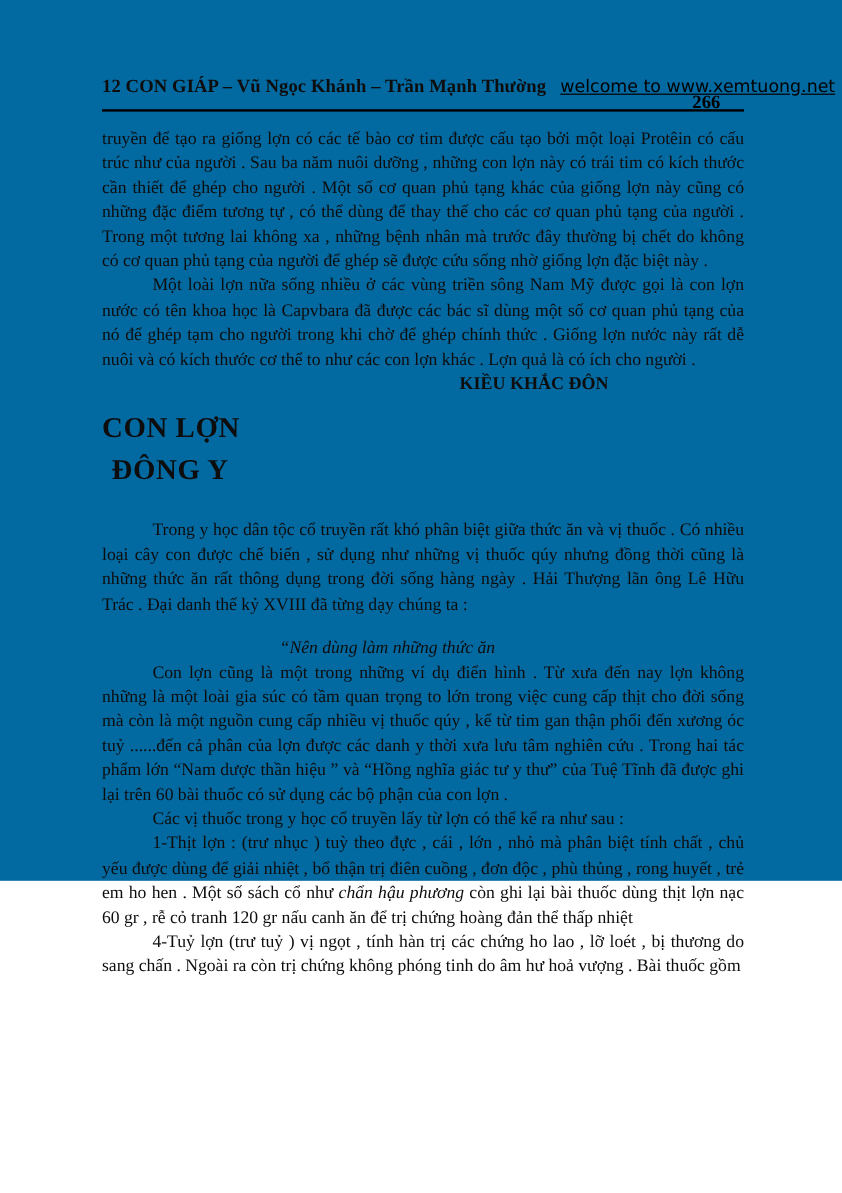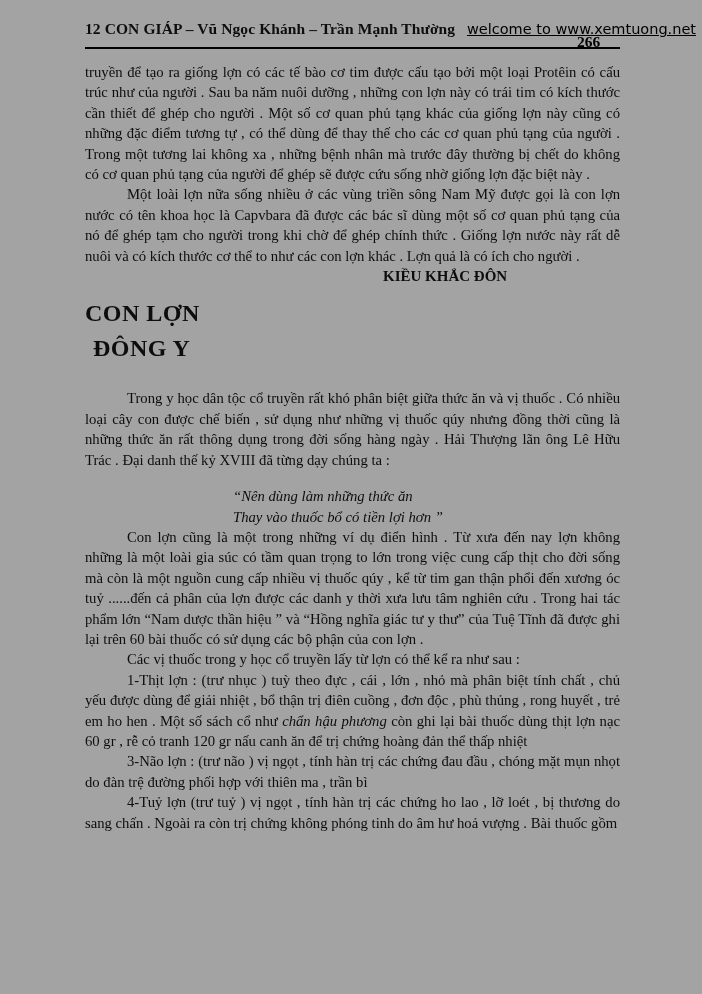--- a/index.html
+++ b/index.html
@@ -8,24 +8,24 @@
     background: #ffffff;
   }
   body {
     width: 702px;
     height: 994px;
     overflow: hidden;
   }
   .page {
     position: relative;
     width: 702px;
-    height: 994px;
+    height: 734px;
     box-sizing: border-box;
-    padding: 20px 82px 0 85px;
-    background: #a3a3a3;
+    padding: 64px 82px 0 85px;
+    background: #0369a1;
     color: #0d0d0d;
   }
   .header {
     display: flex;
     justify-content: space-between;
     align-items: baseline;
   }
   .header-left {
     font-family: "Liberation Serif", serif;
     font-weight: bold;
@@ -127,28 +127,26 @@
 
     <div class="title">
       <div>CON LỢN</div>
       <div class="t3">ĐÔNG Y</div>
     </div>
 
     <p class="para indent">Trong y học dân tộc cổ truyền rất khó phân biệt giữa thức ăn và vị thuốc . Có nhiều loại cây con được chế biến , sử dụng như những vị thuốc qúy nhưng đồng thời cũng là những thức ăn rất thông dụng trong đời sống hàng ngày . Hải Thượng lãn ông Lê Hữu Trác . Đại danh thế kỷ XVIII đã từng dạy chúng ta :</p>
 
     <div class="quote">
       <div>“Nên dùng làm những thức ăn</div>
-      <div>Thay vào thuốc bổ có tiền lợi hơn ”</div>
     </div>
 
     <p class="para indent">Con lợn cũng là  một trong những ví dụ điển hình . Từ xưa đến nay lợn không những là một loài gia súc có tầm quan trọng to lớn trong việc cung cấp thịt cho đời sống mà còn là một nguồn cung cấp nhiều vị thuốc qúy , kể từ tim gan thận phổi đến xương óc tuỷ ......đến cả phân của lợn được các danh y thời xưa lưu tâm nghiên cứu . Trong hai tác phẩm lớn “Nam dược thần hiệu ” và  “Hồng nghĩa giác tư y thư” của Tuệ Tĩnh đã được ghi lại trên  60 bài thuốc có sử dụng các bộ phận của con lợn .</p>
 
     <p class="para indent">Các vị thuốc trong y học cổ truyền lấy từ lợn có thể kể ra như sau :</p>
 
     <p class="para indent"><span>1-Thịt lợn : (trư nhục ) tuỳ theo đực , cái , lớn , nhỏ mà phân biệt tính chất , chủ yếu được  dùng để giải nhiệt , bổ thận trị điên cuồng , đơn độc , phù thủng , rong huyết , trẻ em ho hen . Một số sách cổ như </span><span class="it">chẩn hậu phương</span><span> còn ghi lại bài thuốc dùng thịt lợn nạc 60 gr , rễ cỏ tranh 120 gr nấu canh ăn để trị chứng hoàng đản thể thấp nhiệt</span></p>
 
 
-    <p class="para indent">3-Não lợn : (trư não ) vị ngọt , tính hàn trị các chứng đau đầu , chóng mặt mụn nhọt do đàn trệ đường phối hợp với thiên ma , trần bì</p>
 
     <p class="para indent">4-Tuỷ lợn (trư tuỷ ) vị ngọt , tính hàn trị các chứng ho lao , lỡ loét , bị thương do sang chấn . Ngoài ra còn trị chứng không phóng tinh do âm hư hoả vượng . Bài thuốc gồm</p>
 
   </div>
 </div>
 
 </body></html>

